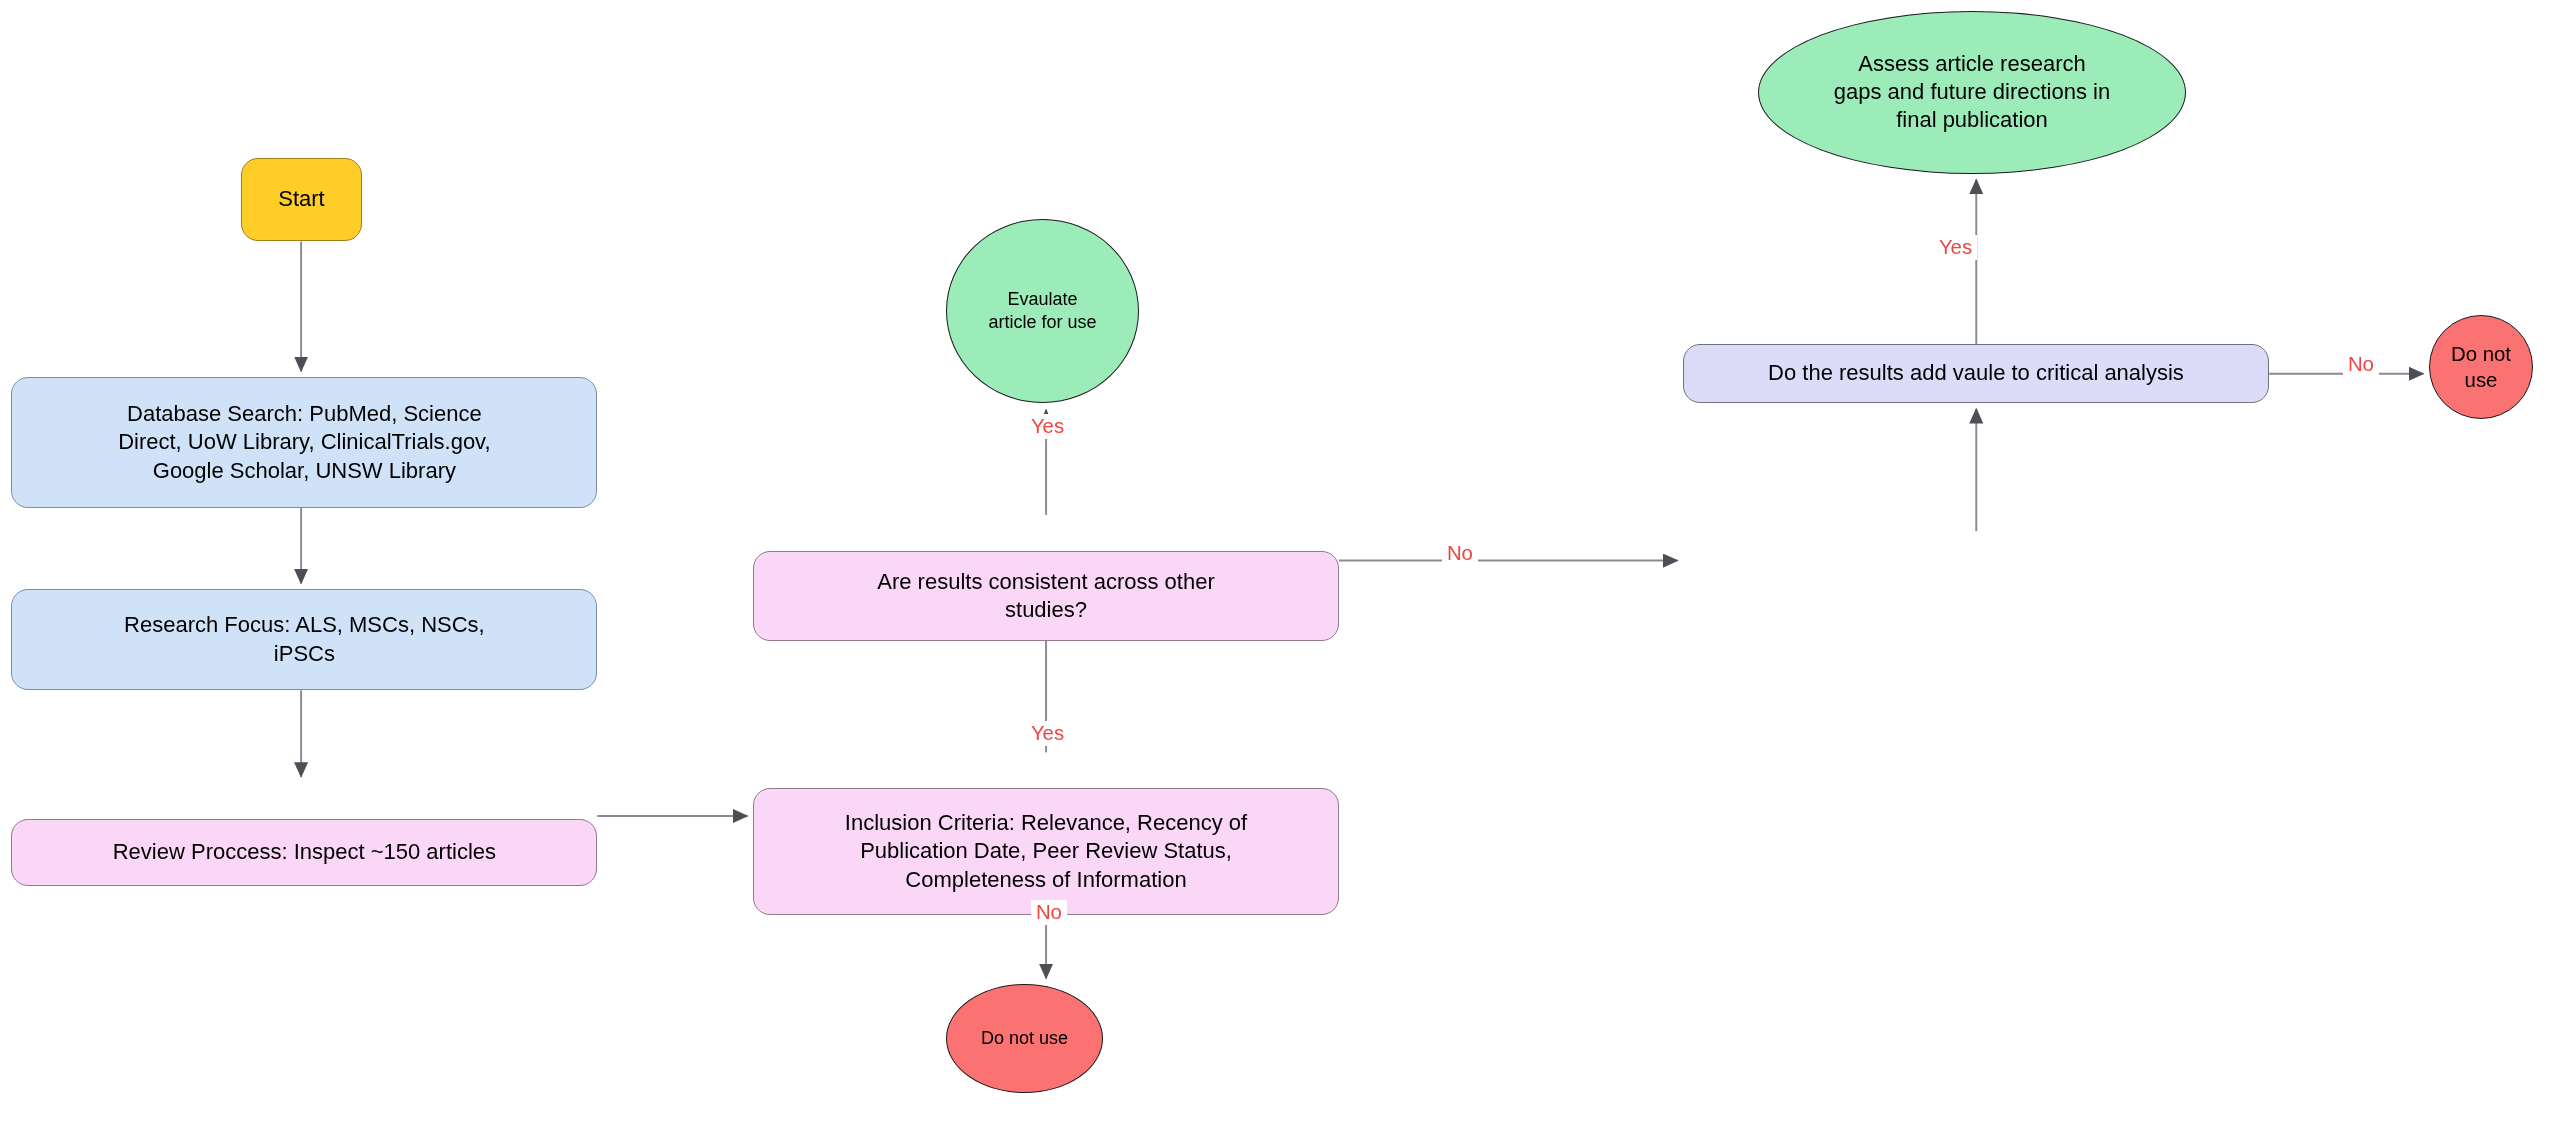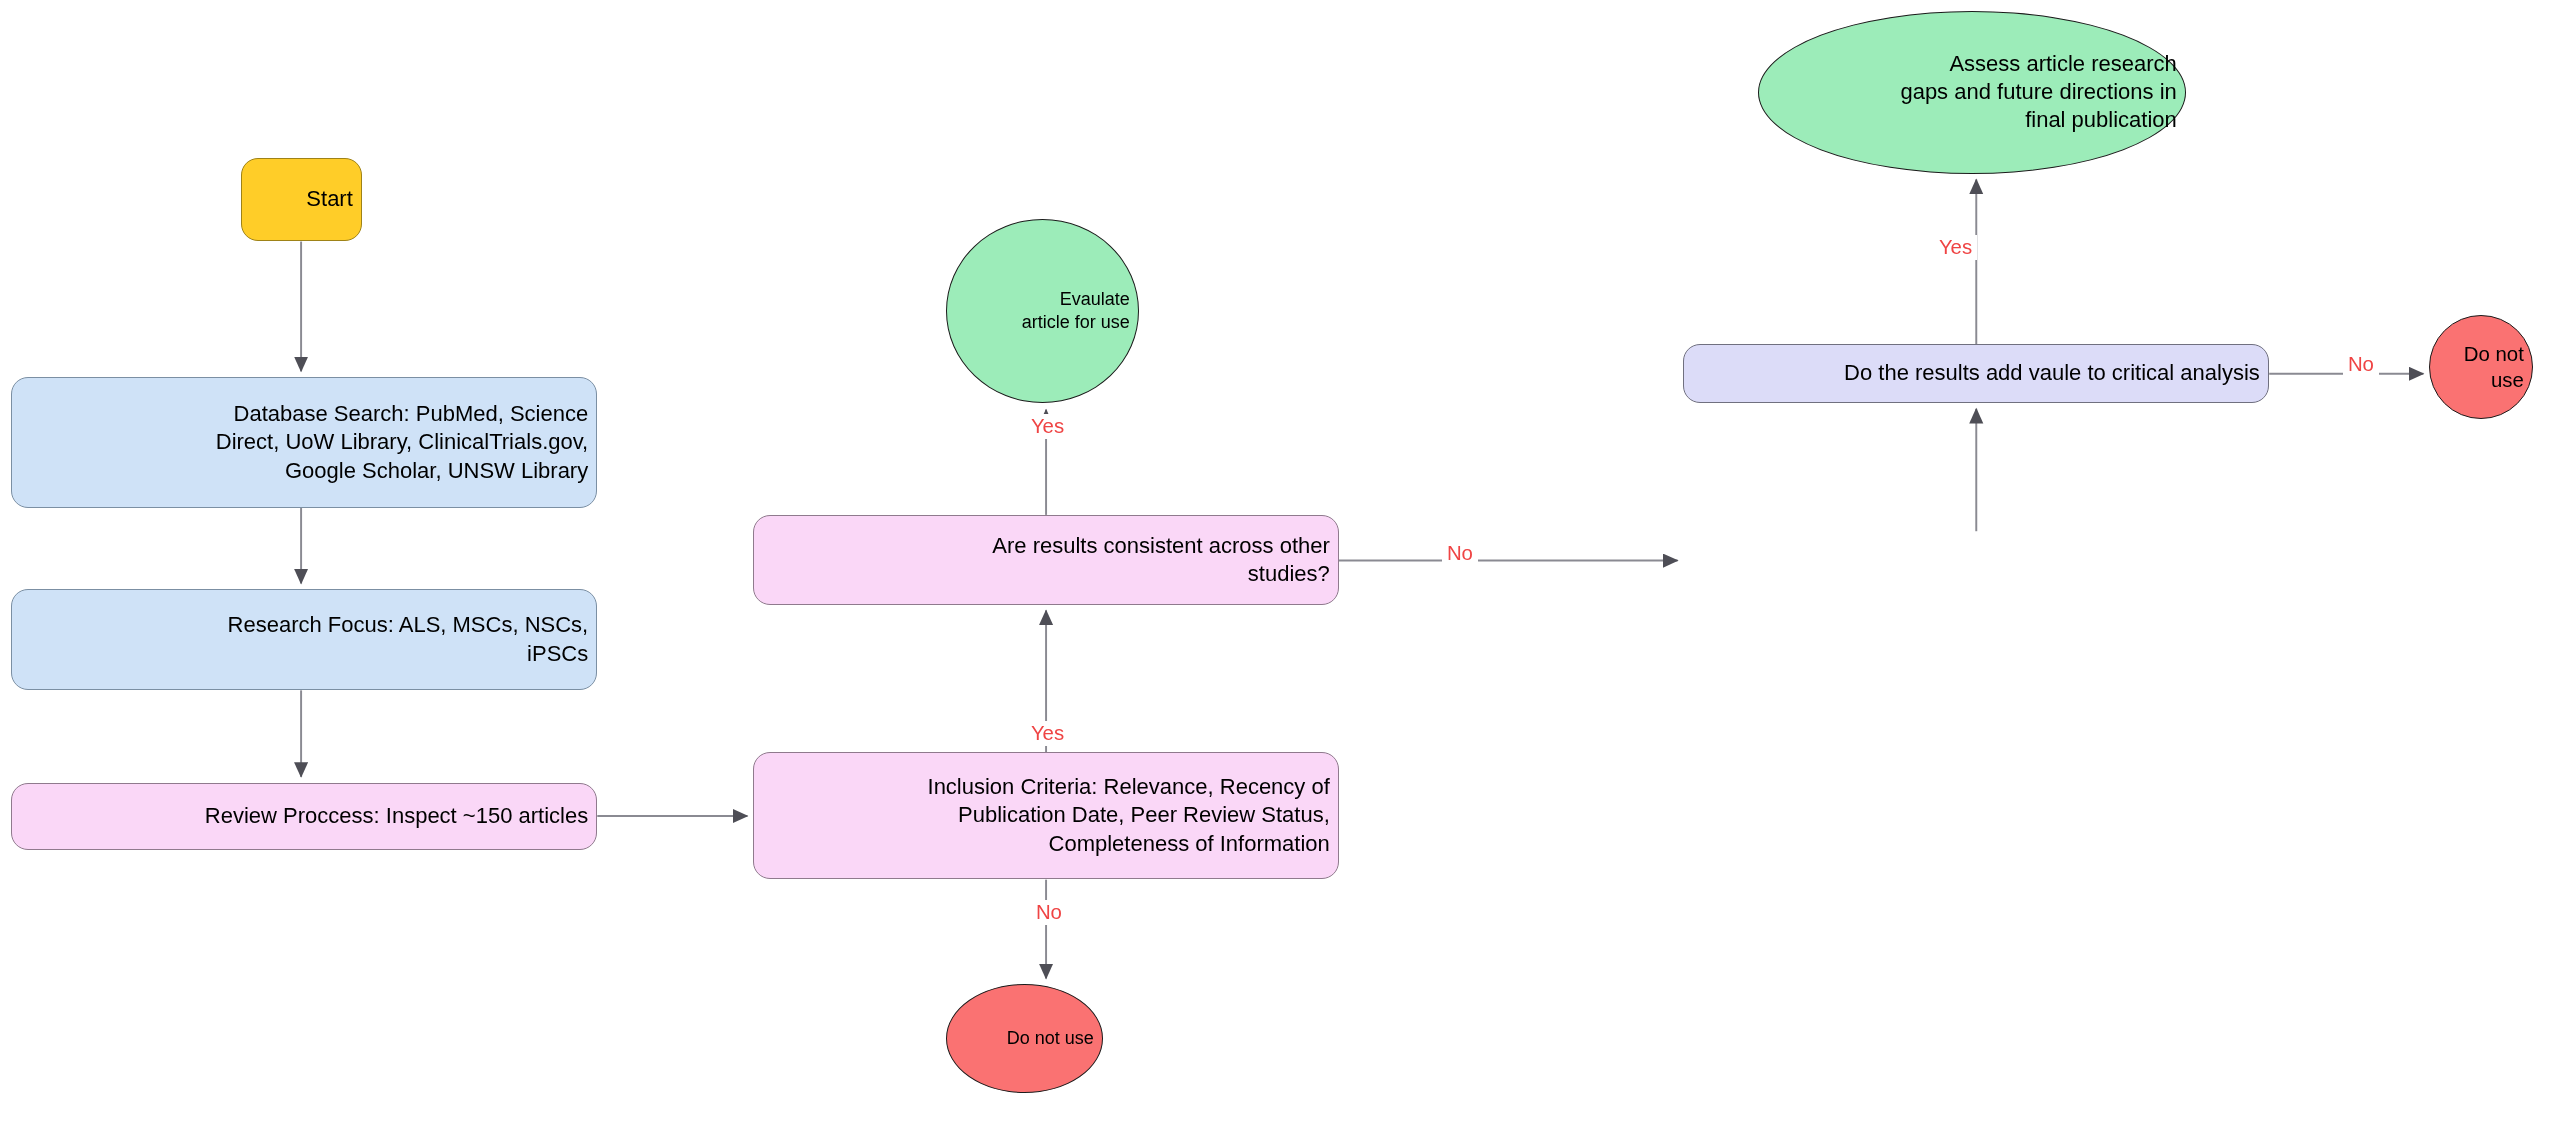--- a/index.html
+++ b/index.html
@@ -37,35 +37,34 @@
     line-height: 1.28;
     color: #000000;
     z-index: 5;
   }
   .node .lbl {
     display: block;
     width: 100%;
     padding: 0 8.2px;
     box-sizing: border-box;
     white-space: pre-line;
-    text-align: right;
   }
   
   .shape-rect {
     border: 1.6px solid #63636b;
     border-radius: 17px;
   }
   .shape-ellipse {
     border: 1.6px solid #1b1b1b;
     border-radius: 50%;
   }
   
   .fill-start   { background: #ffcd28; border-color: #9e8217; }
   .fill-blue    { background: #cfe2f7; border-color: #7b8fa3; }
-  .fill-pink    { background: #fad7f7; border-color: #8f7a8d; }
+  .fill-pink    { background: #fad7f7; border-color: #8f7a8d; margin-top: 36px; }
   .fill-lav     { background: #dcdcf8; border-color: #70707f; }
   .fill-green   { background: #9cecb9; border-color: #1b1b1b; }
   .fill-red     { background: #fa7272; border-color: #1b1b1b; }
 
   .edge-label {
     position: absolute;
     font-weight: normal;
     font-size: 20.4px;
     color: #ef4444;
     background: #ffffff;

